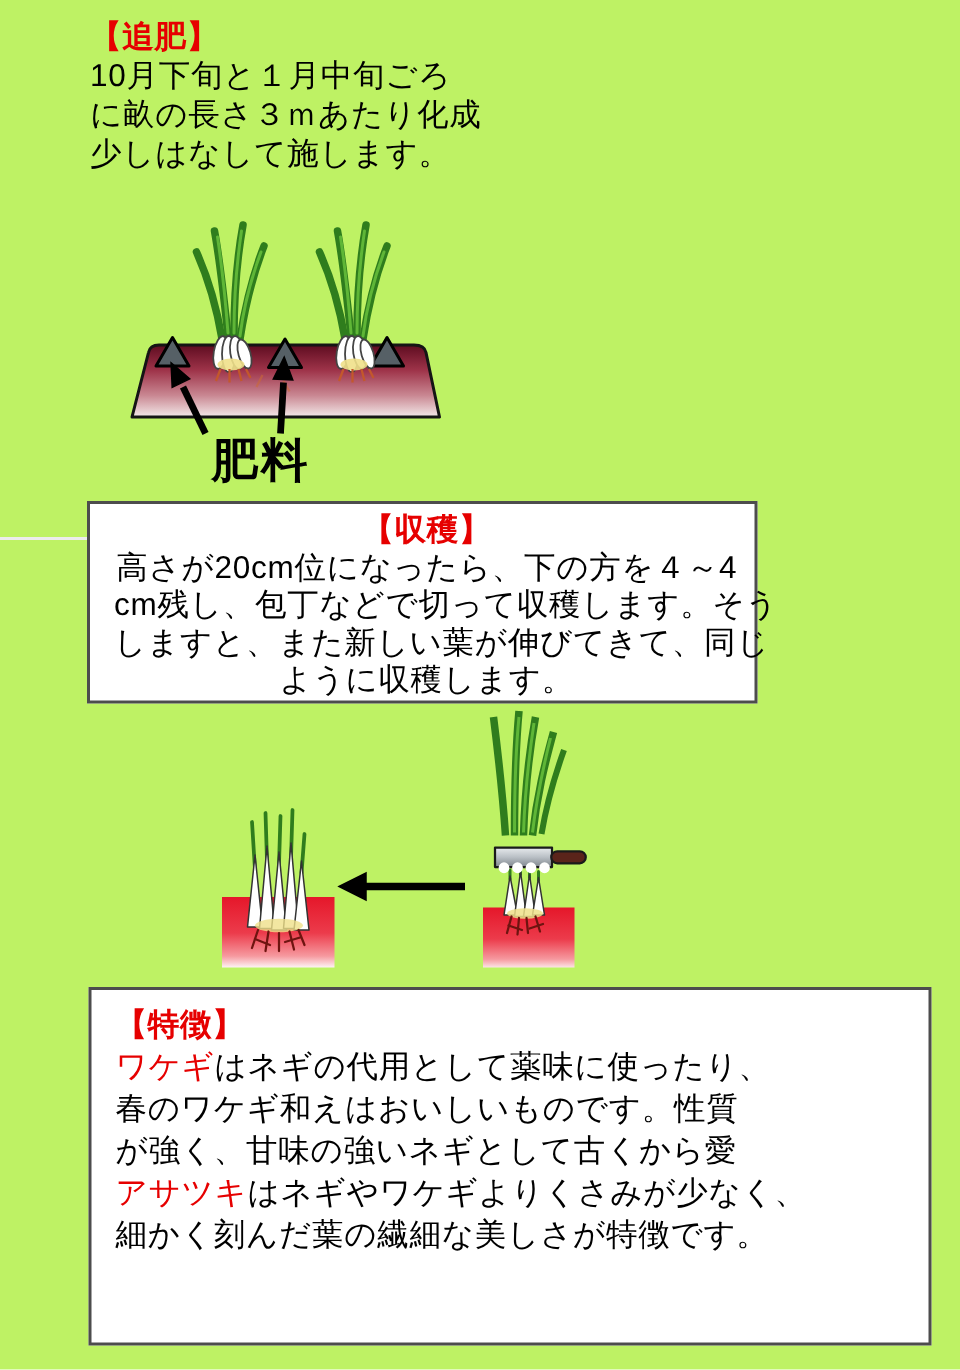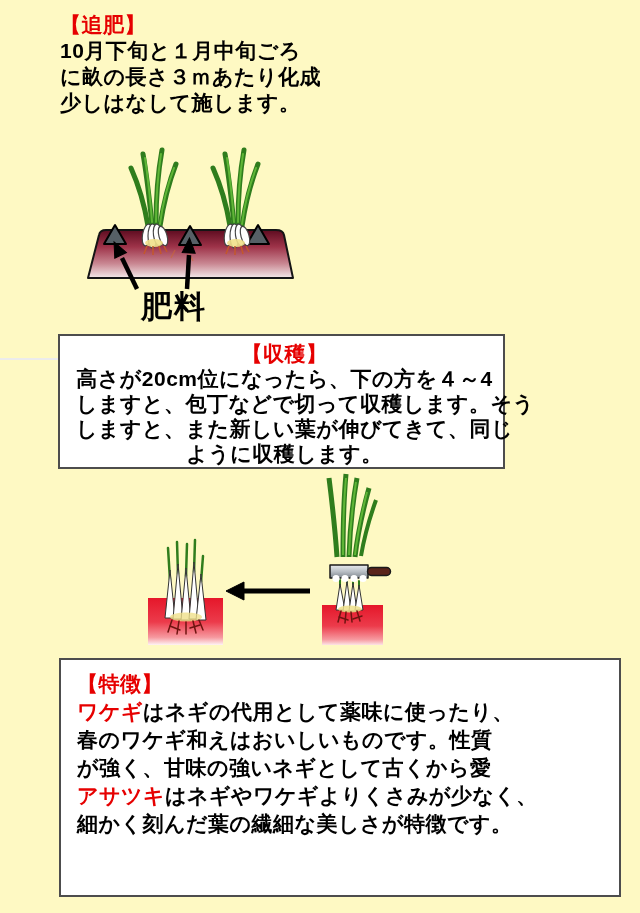--- a/index.html
+++ b/index.html
@@ -1,22 +1,22 @@
 <!DOCTYPE html>
 <html><head>
 <meta charset="utf-8">
 <style>
   html,body { margin:0; padding:0; background:#fff; }
   .page {
-    position:relative; width:640px; height:913px; background:#fef9c3;
+    position:relative; width:640px; height:913px; background:#bef264;
     font-family:"Liberation Sans","DejaVu Sans",sans-serif; color:#000;
     overflow:hidden;
   }
   .abs { position:absolute; }
-  .jp  { font-size:21px; line-height:26px; letter-spacing:0.5px; white-space:nowrap;font-weight:bold; }
+  .jp  { font-size:21px; line-height:26px; letter-spacing:0.5px; white-space:nowrap; }
   .red { color:#e60000; }
   .bold { font-weight:bold; }
 
   
   .top-block { left:60px; top:12px; }
 
   
   .box { position:absolute; border:2px solid #4d4d4d; background:#fff; box-sizing:border-box; }
   .harvest-box  { left:58px; top:334px; width:447px; height:135px; padding:5px 10px 0 16px; }
   .harvest-box .jp { line-height:25px;text-align:center; }
@@ -100,21 +100,21 @@
       </g>
     </svg>
   </div>
   <div class="abs fert-label">肥料</div>
 
   <div class="abs artifact-line"></div>
 
   <section class="box harvest-box">
     <div class="jp red bold">【収穫】</div>
     <div class="jp">高さが20cm位になったら、下の方を４～4</div>
-    <div class="jp">しますと、包丁などで切って収穫します。そう</div>
+    <div class="jp">cm残し、包丁などで切って収穫します。そう</div>
     <div class="jp">しますと、また新しい葉が伸びてきて、同じ</div>
     <div class="jp">ように収穫します。</div>
   </section>
 
   <div class="abs harvest-illu">
     <svg width="260" height="178" viewBox="0 0 260 178">
       <defs>
         <linearGradient id="redGradL" x1="0" y1="128" x2="0" y2="176" gradientUnits="userSpaceOnUse">
           <stop offset="0" stop-color="#e5172a"></stop>
           <stop offset="0.5" stop-color="#ec3b4b"></stop>

